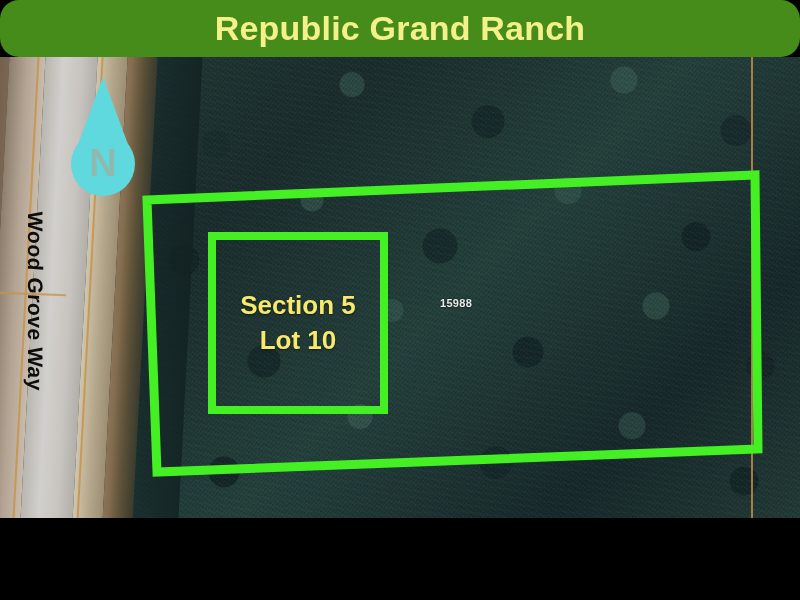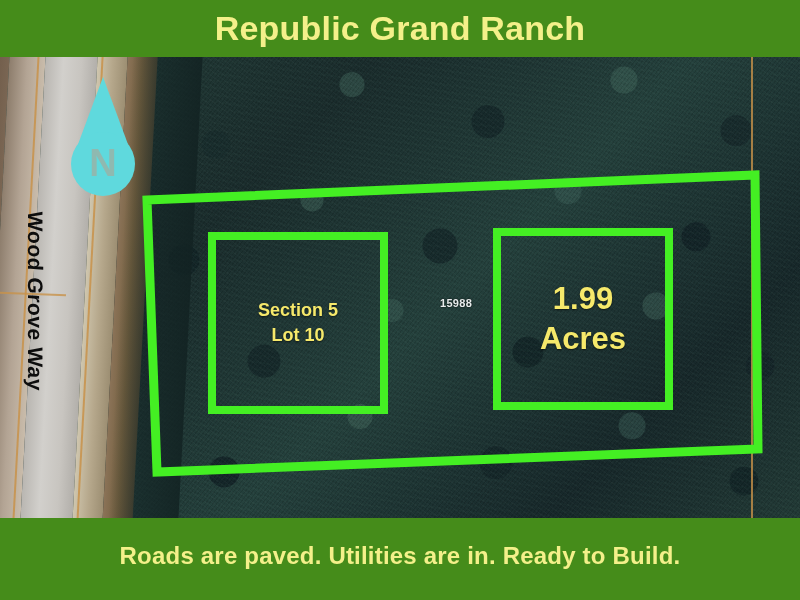--- a/index.html
+++ b/index.html
@@ -20,21 +20,21 @@
   .banner {
     position: absolute;
     left: 0;
     width: 800px;
     background: #458c1a;
     display: flex;
     align-items: center;
     justify-content: center;
     z-index: 40;
   }
-  #banner-top { top: 0; height: 57px; }
+  #banner-top { top: 0; height: 57px; border-radius: 19px; }
   #banner-bottom { top: 518px; height: 82px; }
 
   .banner-text {
     color: #f4f08a;
     font-weight: bold;
     letter-spacing: 0.2px;
     text-align: center;
     white-space: nowrap;
   }
   #title-text { font-size: 34px; }
@@ -174,21 +174,21 @@
     align-items: center;
     justify-content: center;
     gap: 2px;
   }
   #box-lot   { left: 208px; top: 175px; width: 180px; height: 182px; }
   #box-acres { left: 493px; top: 171px; width: 180px; height: 182px; }
 
   .label-line {
     color: #f6e96b;
     font-weight: bold;
-    font-size: 18px;
+    font-size: 26px;
     line-height: 1.28;
     text-align: center;
     white-space: nowrap;
     text-shadow: 0 1px 2px rgba(0,0,0,.55);
   }
   .label-line.big { font-size: 31px; line-height: 1.22; }
 
   
   #compass {
     position: absolute;
@@ -291,24 +291,17 @@
 
     <div id="street-label">Wood Grove Way</div>
 
     <div id="parcel-id">15988</div>
 
     <div class="label-box" id="box-lot">
       <div class="label-line">Section 5</div>
       <div class="label-line">Lot 10</div>
     </div>
 
-    <div class="label-box" id="box-acres">
-      <div class="label-line big">1.99</div>
-      <div class="label-line big">Acres</div>
-    </div>
 
   </div>
 
-  <div class="banner" id="banner-bottom">
-    <div class="banner-text" id="footer-text">Roads are paved. Utilities are in. Ready to Build.</div>
-  </div>
 
 </div>
 
 </body></html>

